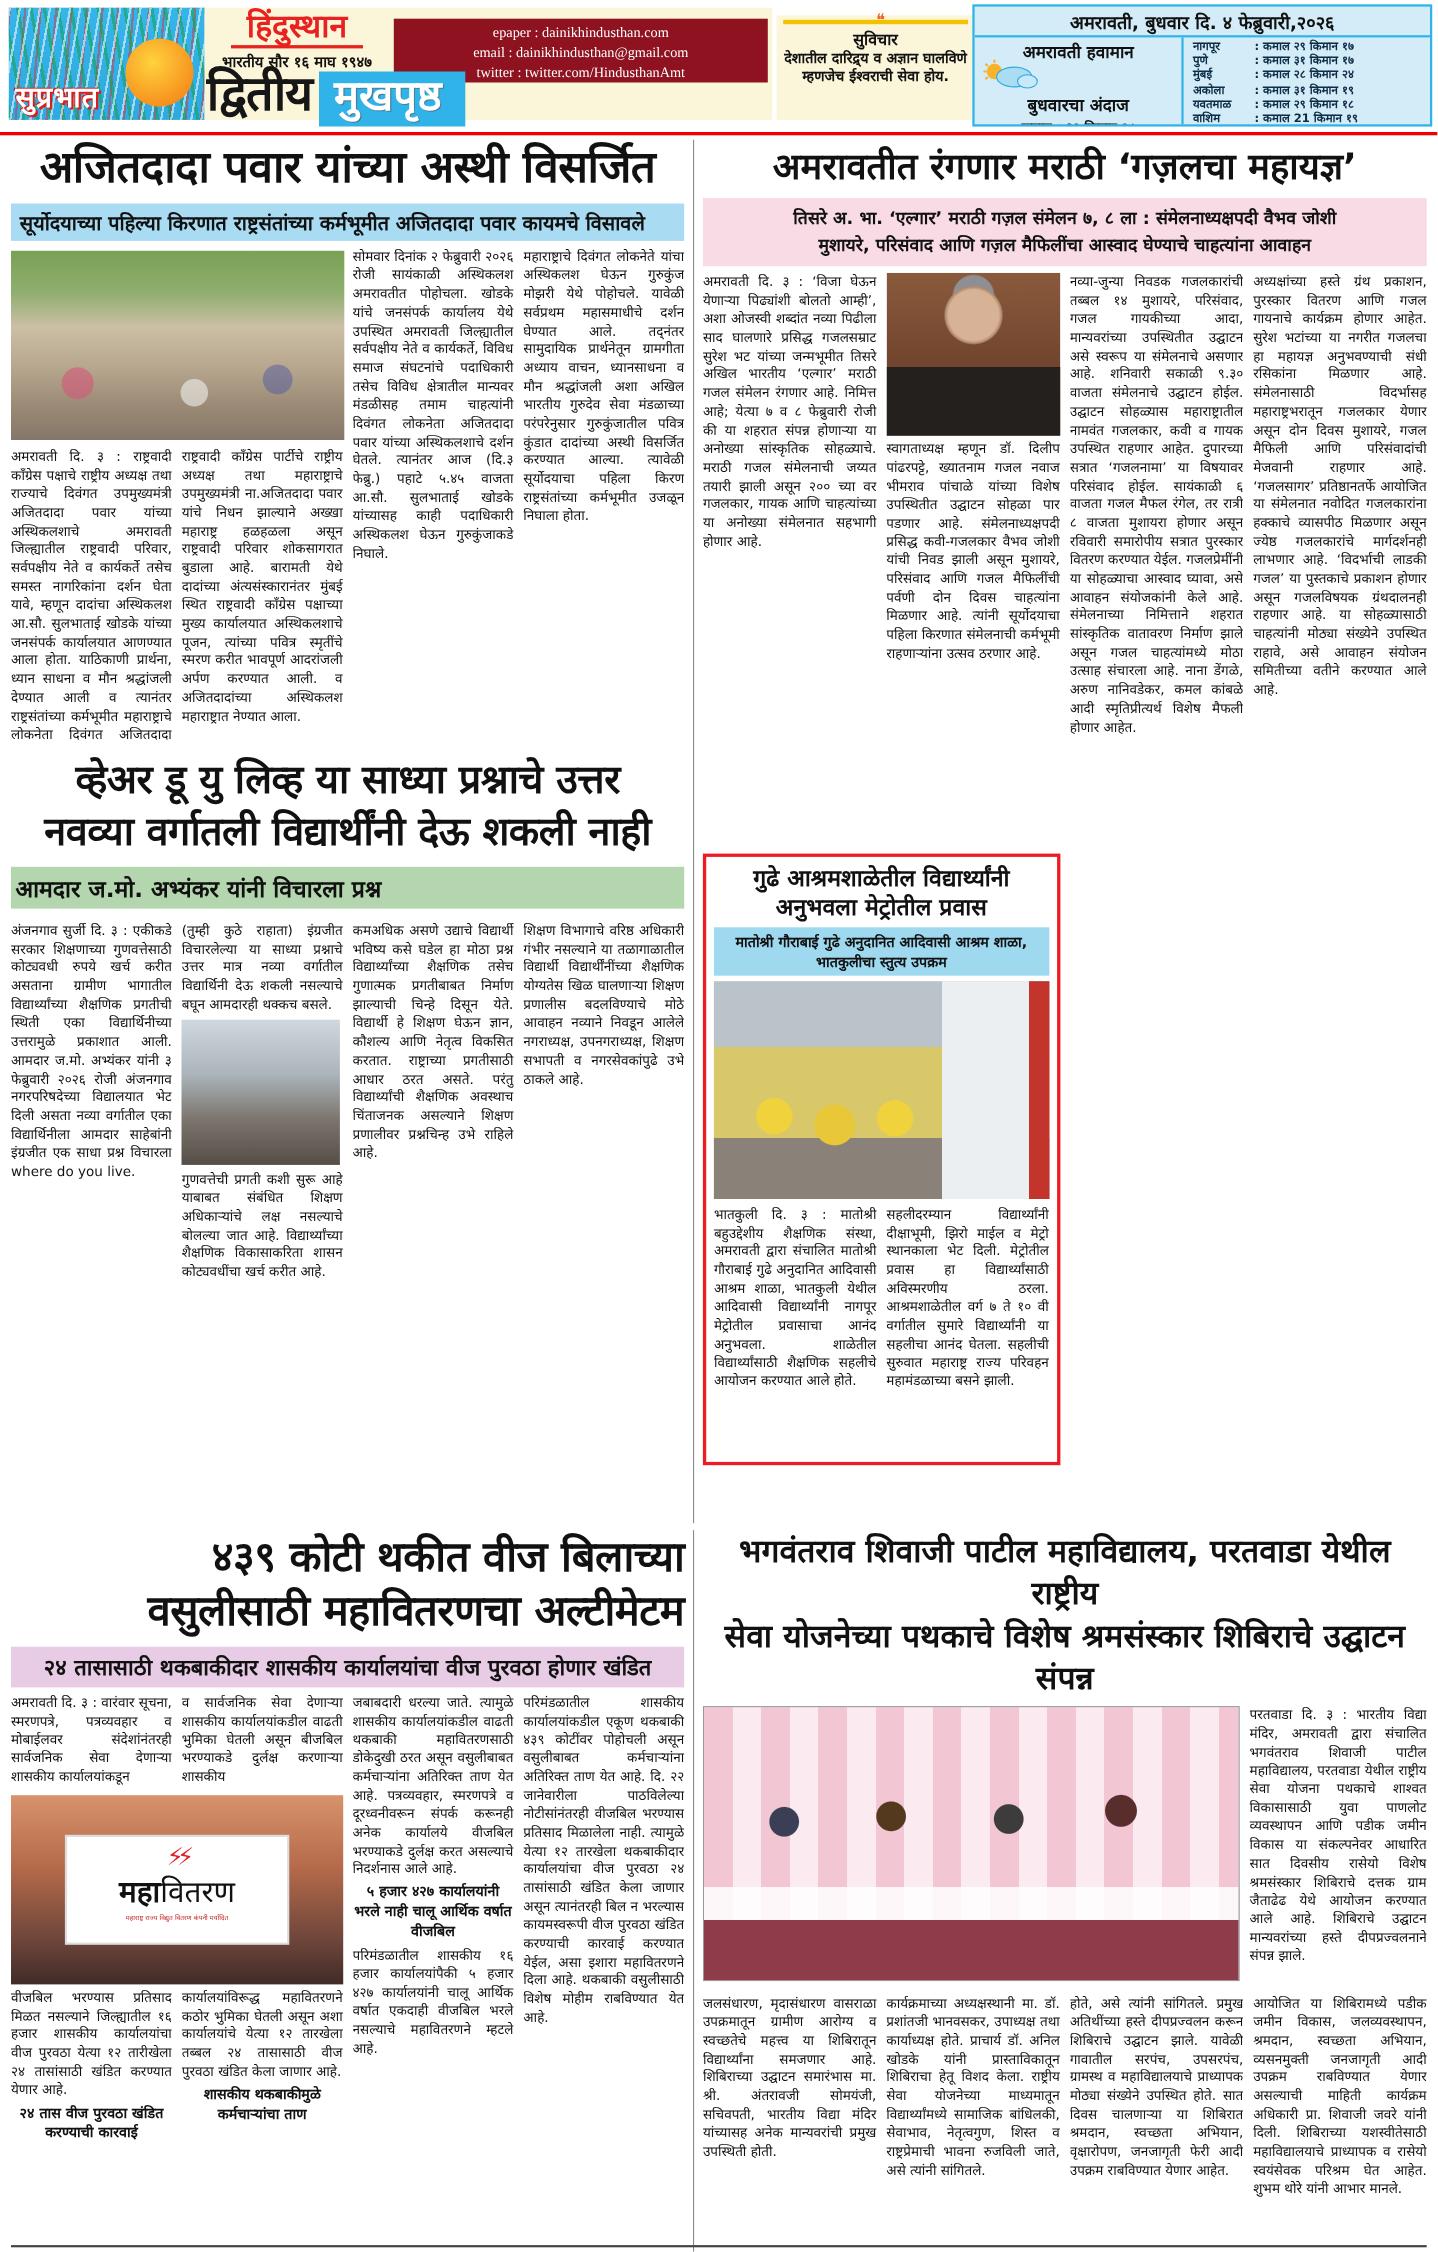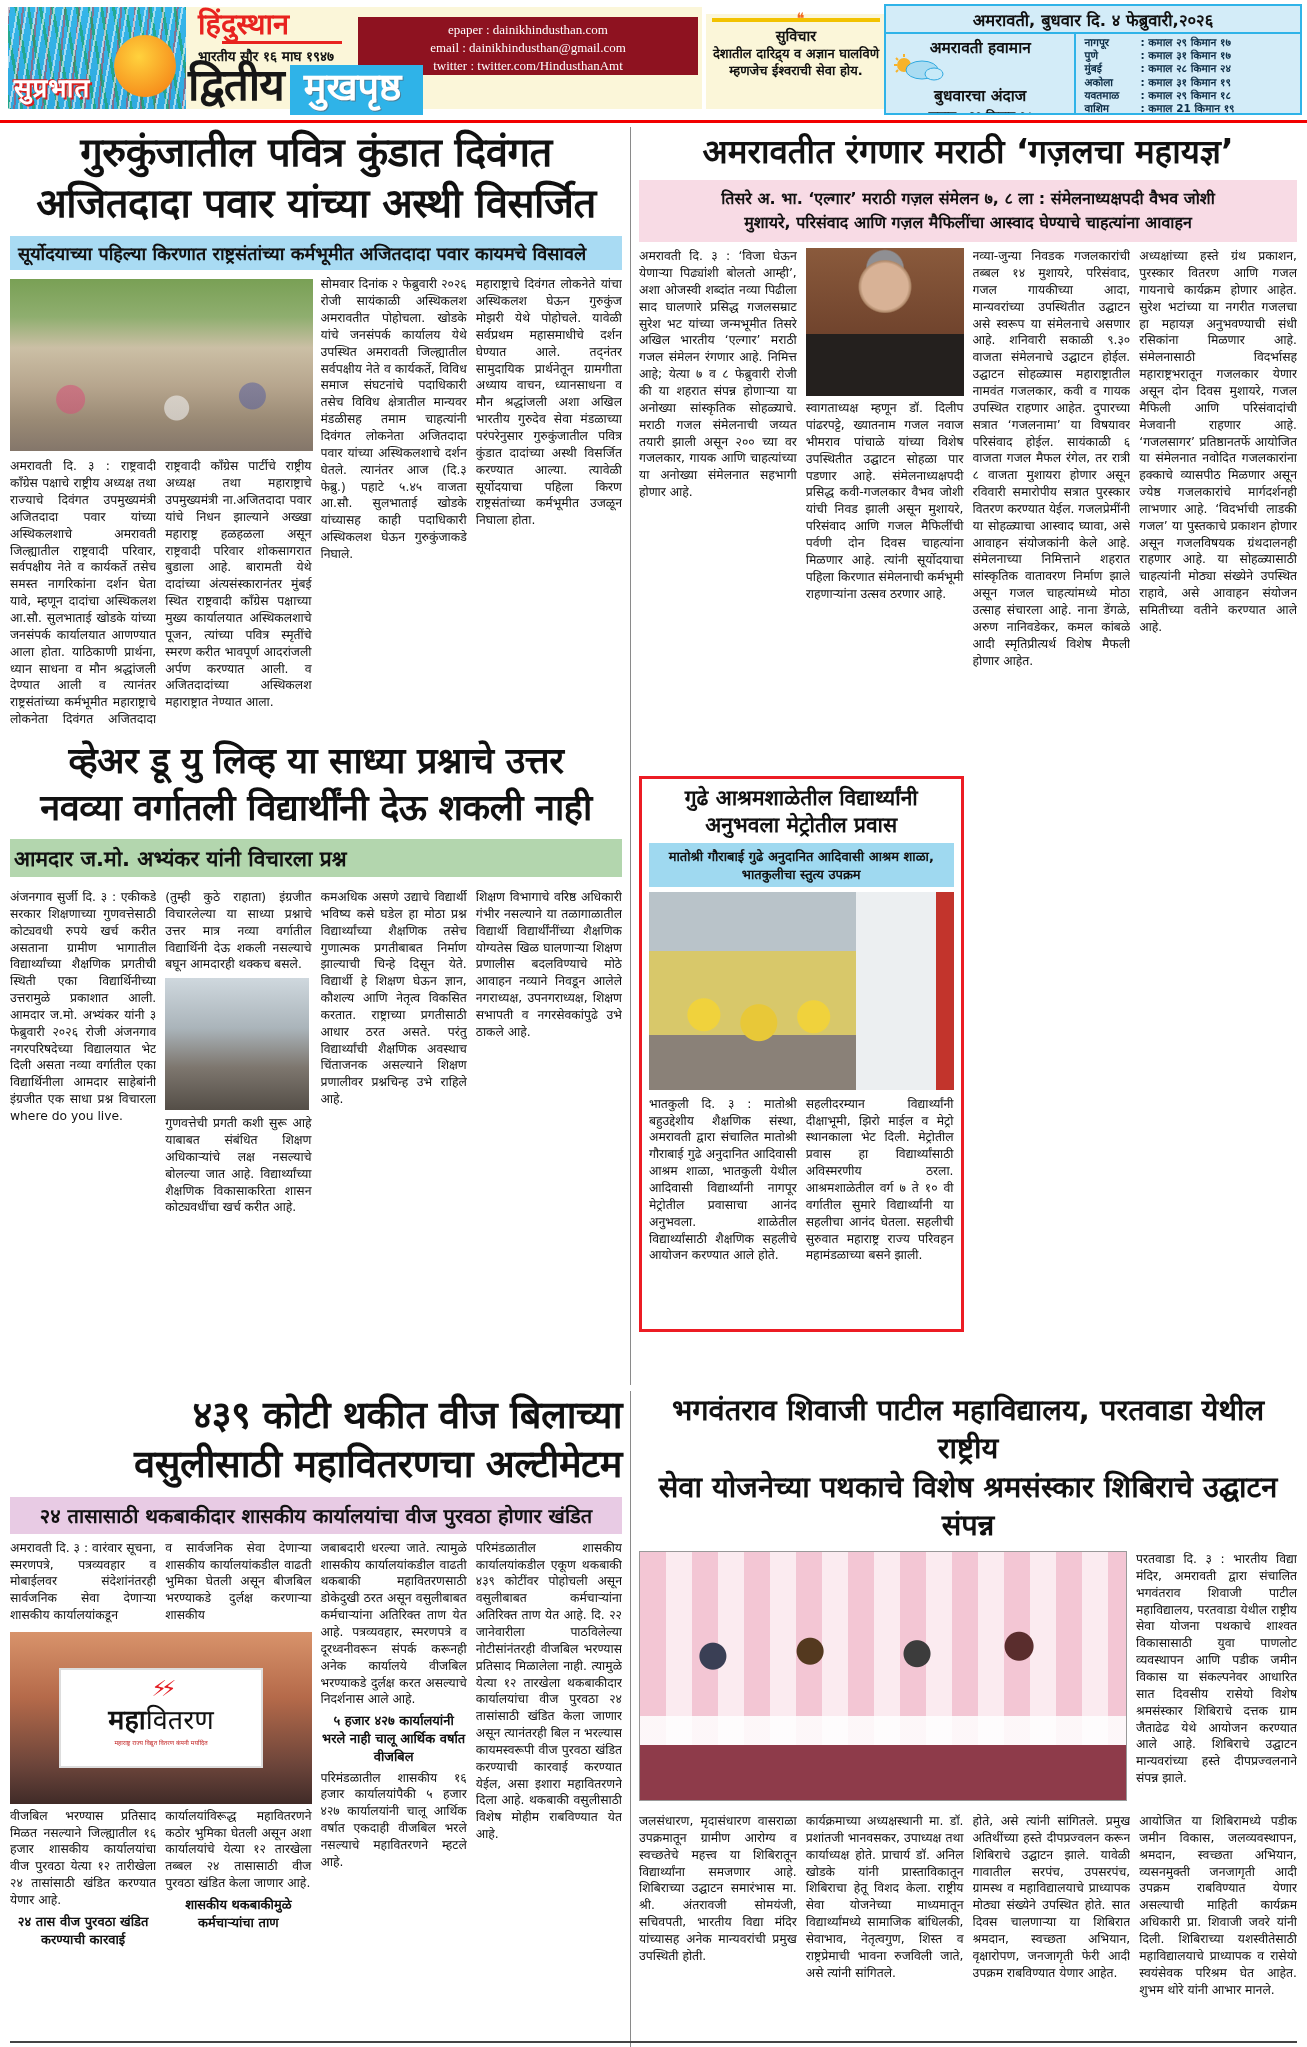--- a/index.html
+++ b/index.html
@@ -13,21 +13,21 @@
     background:
       repeating-linear-gradient(100deg, rgba(255,255,255,.55) 0 2px, transparent 2px 9px),
       repeating-linear-gradient(80deg, rgba(20,160,60,.5) 0 3px, transparent 3px 12px),
       repeating-linear-gradient(95deg, rgba(230,40,40,.45) 0 2px, transparent 2px 14px),
       linear-gradient(180deg,#35b5e9,#2fa9e0); overflow:hidden; }
   .mast-art .sun { position:absolute; right:10px; top:28px; width:62px; height:62px; border-radius:50%;
     background:radial-gradient(circle at 40% 35%, #ffd23d, #f7931e 70%, #ef7a12); }
   .mast-art .suprabhat { position:absolute; left:6px; bottom:4px; font-size:26px; font-weight:800; color:#fff;
     text-shadow:2px 2px 0 #d91e1e, -1px -1px 0 #d91e1e; letter-spacing:1px; }
   .mast-center { position:absolute; left:186px; top:7px; width:516px; height:102px; background:#fbf6d9; }
-  .logo-block { position:absolute; left:12px; top:2px; width:168px; text-align:left; }
+  .logo-block { position:absolute; left:0; top:2px; width:168px; text-align:center; }
   .brand { color:#e8231f; font-size:29px; font-weight:800; line-height:1.05; }
   .brand-rule { width:120px; height:3px; background:#e8231f; margin:2px auto 3px auto; }
   .solar { font-size:13.5px; font-weight:700; color:#111; }
   .contact-box { position:absolute; left:172px; top:10px; width:340px; height:58px; background:#8e1220; color:#fff;
     font-family:"Liberation Serif",serif; font-size:13px; line-height:1.4; text-align:center; padding-top:4px; }
   .edition { position:absolute; left:2px; bottom:-4px; white-space:nowrap; font-weight:800; }
   .edition .w1 { font-size:44px; color:#161616; letter-spacing:-1px;margin-top:28px; }
   .edition .w2 { font-size:38px; color:#ffffff; background:#2fb3e8; padding:0 22px 6px 14px; margin-left:6px;
     text-shadow:1px 1px 0 #4a7e98; }
   .suvichar { position:absolute; left:706px; top:14px; width:180px; height:95px; background:#fbf6d9; padding:4px 6px;
@@ -222,21 +222,20 @@
       </div>
     </div>
   </div>
   <div class="redline"></div>
 
   <div class="main">
     <div class="left-col">
 
       <div>
         <div class="a1-head">
-          <div>गुरुकुंजातील पवित्र कुंडात दिवंगत</div>
           <div>अजितदादा पवार यांच्या अस्थी विसर्जित</div>
         </div>
         <div class="a1-sub">सूर्योदयाच्या पहिल्या किरणात राष्ट्रसंतांच्या कर्मभूमीत अजितदादा पवार कायमचे विसावले</div>
         <div class="a1-body">
           <div class="photo-crowd"></div>
           <div class="col pad">अमरावती दि. ३ : राष्ट्रवादी काँग्रेस पक्षाचे राष्ट्रीय अध्यक्ष तथा राज्याचे दिवंगत उपमुख्यमंत्री अजितदादा पवार यांच्या अस्थिकलशाचे अमरावती जिल्ह्यातील राष्ट्रवादी परिवार, सर्वपक्षीय नेते व कार्यकर्ते तसेच समस्त नागरिकांना दर्शन घेता यावे, म्हणून दादांचा अस्थिकलश आ.सौ. सुलभाताई खोडके यांच्या जनसंपर्क कार्यालयात आणण्यात आला होता. याठिकाणी प्रार्थना, ध्यान साधना व मौन श्रद्धांजली देण्यात आली व त्यानंतर राष्ट्रसंतांच्या कर्मभूमीत महाराष्ट्राचे लोकनेता दिवंगत अजितदादा पवार कायमचे विसावले.</div>
           <div class="col pad">राष्ट्रवादी काँग्रेस पार्टीचे राष्ट्रीय अध्यक्ष तथा महाराष्ट्राचे उपमुख्यमंत्री ना.अजितदादा पवार यांचे निधन झाल्याने अख्खा महाराष्ट्र हळहळला असून राष्ट्रवादी परिवार शोकसागरात बुडाला आहे. बारामती येथे दादांच्या अंत्यसंस्कारानंतर मुंबई स्थित राष्ट्रवादी काँग्रेस पक्षाच्या मुख्य कार्यालयात अस्थिकलशाचे पूजन, त्यांच्या पवित्र स्मृतींचे स्मरण करीत भावपूर्ण आदरांजली अर्पण करण्यात आली. व अजितदादांच्या अस्थिकलश महाराष्ट्रात नेण्यात आला.</div>
           <div class="col">सोमवार दिनांक २ फेब्रुवारी २०२६ रोजी सायंकाळी अस्थिकलश अमरावतीत पोहोचला. खोडके यांचे जनसंपर्क कार्यालय येथे उपस्थित अमरावती जिल्ह्यातील सर्वपक्षीय नेते व कार्यकर्ते, विविध समाज संघटनांचे पदाधिकारी तसेच विविध क्षेत्रातील मान्यवर मंडळीसह तमाम चाहत्यांनी दिवंगत लोकनेता अजितदादा पवार यांच्या अस्थिकलशाचे दर्शन घेतले. त्यानंतर आज (दि.३ फेब्रु.) पहाटे ५.४५ वाजता आ.सौ. सुलभाताई खोडके यांच्यासह काही पदाधिकारी अस्थिकलश घेऊन गुरुकुंजाकडे निघाले.</div>
           <div class="col">महाराष्ट्राचे दिवंगत लोकनेते यांचा अस्थिकलश घेऊन गुरुकुंज मोझरी येथे पोहोचले. यावेळी सर्वप्रथम महासमाधीचे दर्शन घेण्यात आले. तद्नंतर सामुदायिक प्रार्थनेतून ग्रामगीता अध्याय वाचन, ध्यानसाधना व मौन श्रद्धांजली अशा अखिल भारतीय गुरुदेव सेवा मंडळाच्या परंपरेनुसार गुरुकुंजातील पवित्र कुंडात दादांच्या अस्थी विसर्जित करण्यात आल्या. त्यावेळी सूर्योदयाचा पहिला किरण राष्ट्रसंतांच्या कर्मभूमीत उजळून निघाला होता.</div>
         </div>

